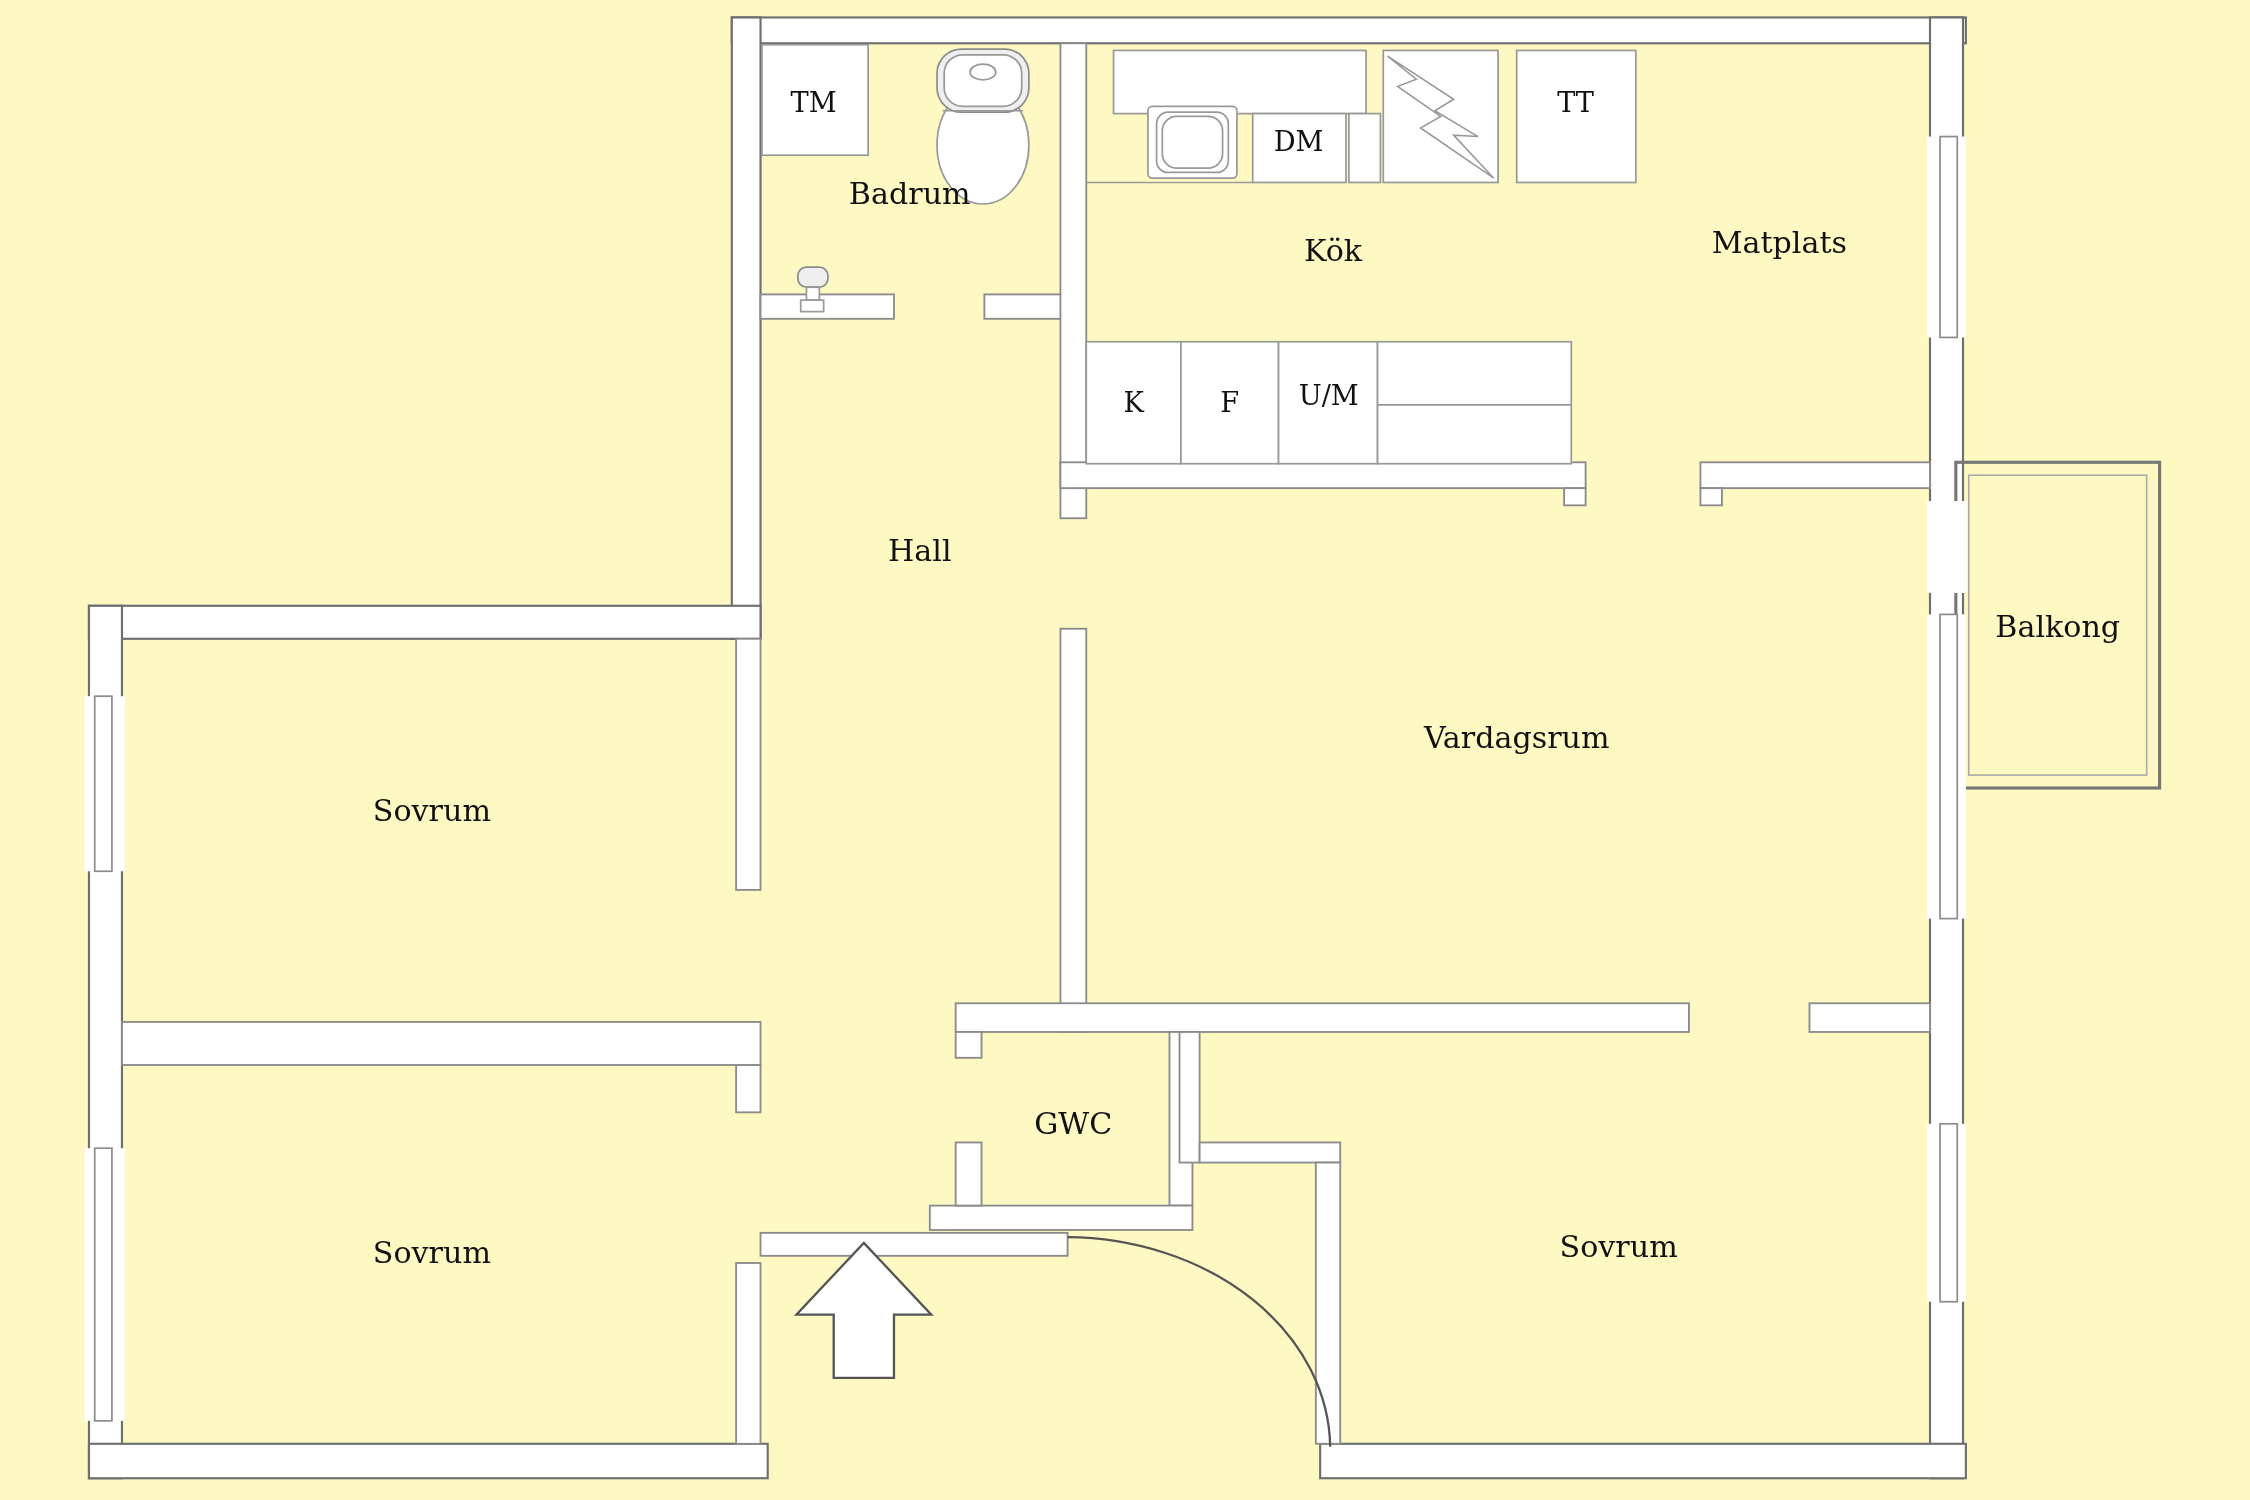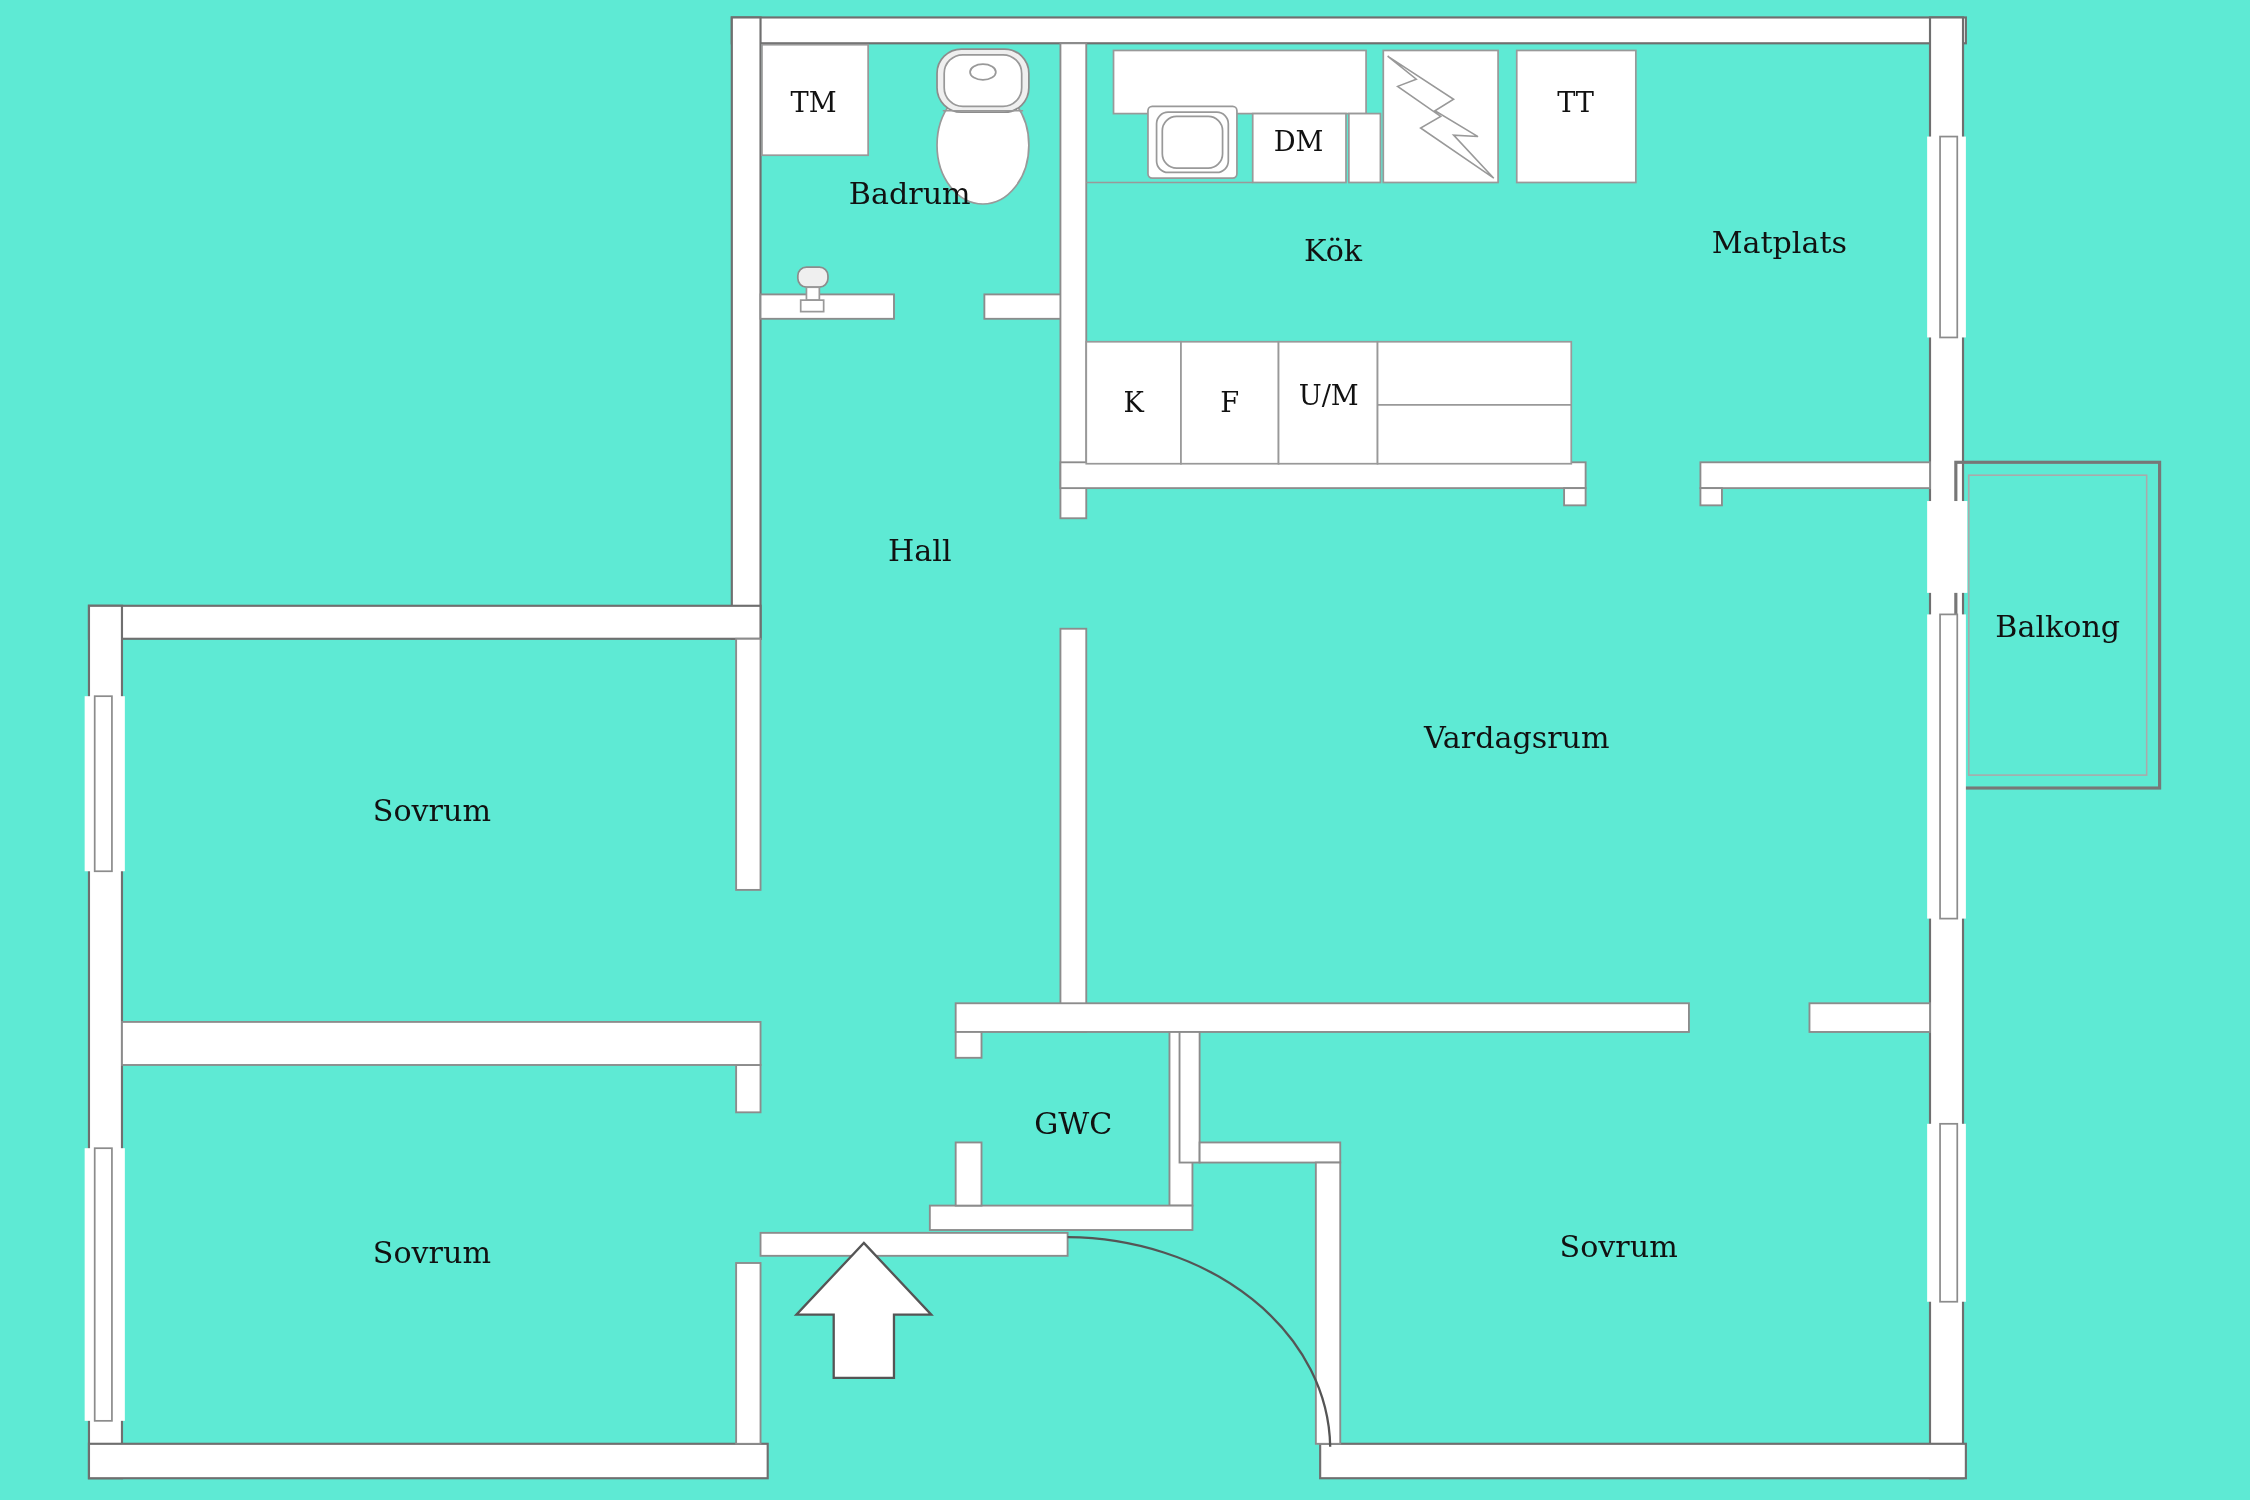--- a/index.html
+++ b/index.html
@@ -1,16 +1,16 @@
 <!DOCTYPE html>
 <html><head>
 <meta charset="utf-8">
 <style>
   html,body{margin:0;padding:0;background:#ffffff;}
-  .stage{width:2250px;height:1500px;background:#5eead4;position:relative;overflow:hidden;}
+  .stage{width:2250px;height:1500px;background:#fef9c3;position:relative;overflow:hidden;}
   svg{display:block;}
   .wd{fill:#ffffff;stroke:#6f6f6f;stroke-width:1.5;}   
   .w{fill:#ffffff;stroke:#8c8c8c;stroke-width:1.3;}    
   .f{fill:#ffffff;stroke:#999999;stroke-width:1.2;}    
   .fs{fill:#efefef;stroke:#8c8c8c;stroke-width:1.2;}   
   .erase{fill:#ffffff;stroke:none;}
   .winr{fill:#ffffff;stroke:#8c8c8c;stroke-width:1.2;}
   .thin{stroke:#999999;stroke-width:1.1;fill:none;}
   .dark{stroke:#555555;stroke-width:1.6;fill:none;}
   .balc{fill:none;stroke:#777777;stroke-width:2.2;}

